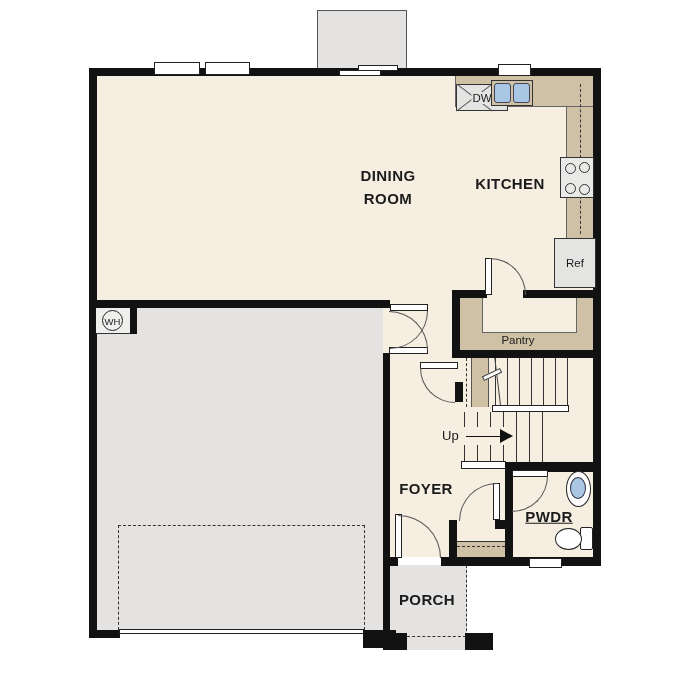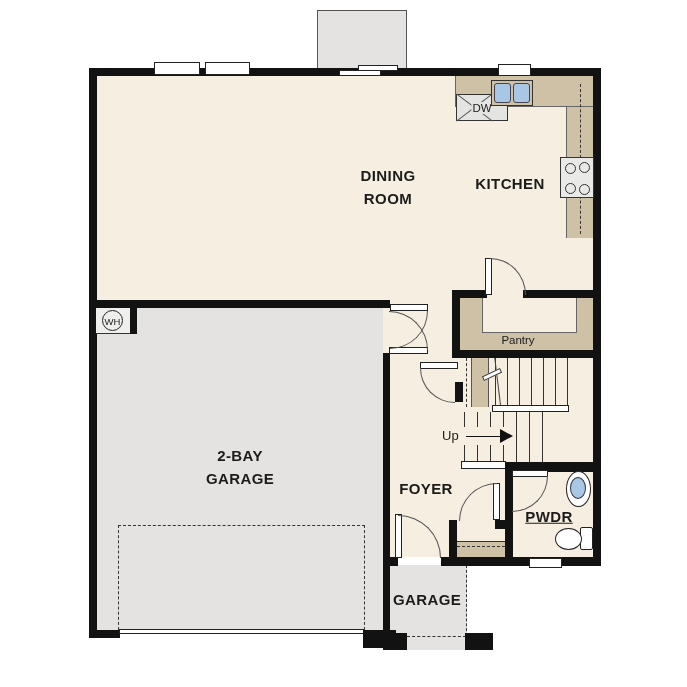--- a/index.html
+++ b/index.html
@@ -117,49 +117,51 @@
 
   <div class="leaf" style="left:493px;top:483px;width:7px;height:37px;"></div>
   <div class="arc nw" style="left:459px;top:483px;width:38px;height:38px;"></div>
 
   <div class="leaf" style="left:395px;top:514px;width:7px;height:44px;"></div>
   <div class="arc ne" style="left:398px;top:515px;width:43px;height:43px;"></div>
 
   <div class="leaf" style="left:512px;top:470px;width:36px;height:7px;"></div>
   <div class="arc se" style="left:512px;top:476px;width:36px;height:36px;"></div>
 
-  <div class="fix" style="left:456px;top:94px;width:52px;height:27px;">
+  <div class="fix" style="left:456px;top:84px;width:52px;height:27px;">
     <div class="dwx" style="transform:rotate(37deg);"></div>
     <div class="dwx" style="transform:rotate(-37deg);"></div>
     <span class="sm" style="position:absolute;left:50%;top:50%;transform:translate(-50%,-50%);background:#e4e4e3;padding:0 1px;">DW</span>
   </div>
   <div class="tan" style="left:491px;top:80px;width:42px;height:26px;border:1px solid #333;box-sizing:border-box;"></div>
   <div class="basin" style="left:494px;top:83px;"></div>
   <div class="basin" style="left:513px;top:83px;"></div>
   <div class="fix" style="left:560px;top:157px;width:34px;height:41px;background:#e9e9e8;">
     <div class="burner" style="left:4px;top:5px;"></div>
     <div class="burner" style="left:18px;top:4px;"></div>
     <div class="burner" style="left:4px;top:25px;"></div>
     <div class="burner" style="left:18px;top:26px;"></div>
+  </div>
+  <div class="fix" style="left:554px;top:238px;width:42px;height:50px;">
+    <span class="sm" style="position:absolute;left:50%;top:50%;transform:translate(-50%,-50%);">Ref</span>
   </div>
 
   <div class="abs" style="left:96px;top:308px;width:34px;height:26px;background:#efefee;border-bottom:1px solid #333;box-sizing:border-box;">
     <div class="abs" style="left:6px;top:2px;width:21px;height:21px;border:1.5px solid #222;border-radius:50%;box-sizing:border-box;text-align:right;">
       <span style="position:absolute;left:50%;top:50%;transform:translate(-50%,-50%);font-size:9.5px;font-weight:normal;">WH</span>
     </div>
   </div>
 
   <div class="abs" style="left:566px;top:471px;width:25px;height:36px;background:#fff;border:1.5px solid #222;border-radius:50%;box-sizing:border-box;">
     <div class="abs" style="left:3px;top:5px;width:16px;height:22px;background:var(--fixture-blue);border:1px solid #334;border-radius:50%;box-sizing:border-box;"></div>
   </div>
   <div class="abs" style="left:580px;top:527px;width:13px;height:23px;background:#fff;border:1.5px solid #222;border-radius:2px;box-sizing:border-box;"></div>
   <div class="abs" style="left:555px;top:528px;width:27px;height:22px;background:#fff;border:1.5px solid #222;border-radius:50%;box-sizing:border-box;"></div>
 
   <div class="lbl wrap" style="left:388px;top:187px;width:100px;">DINING ROOM</div>
   <div class="lbl" style="left:510px;top:184px;">KITCHEN</div>
-  <div class="lbl wrap" style="left:240px;top:467px;width:110px;">2-BAY GARAGE</div>
   <div class="lbl" style="left:426px;top:489px;">FOYER</div>
   <div class="lbl" style="left:549px;top:517px;text-decoration:underline;">PWDR</div>
-  <div class="lbl" style="left:427px;top:600px;">GARAGE</div>
+  <div class="lbl" style="left:427px;top:600px;">PORCH</div>
   <div class="lbl sm" style="left:518px;top:341px;">Pantry</div>
 
 
 </div>
 
 </body></html>

